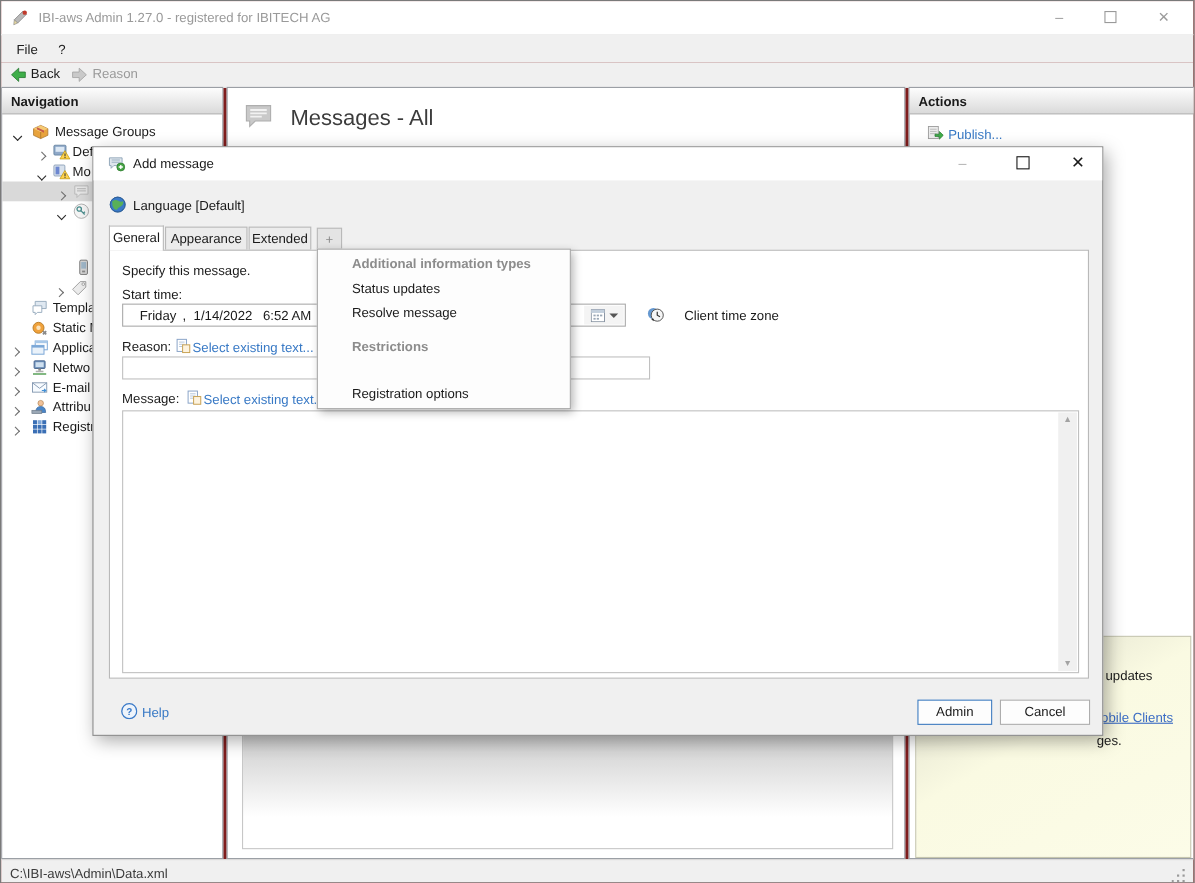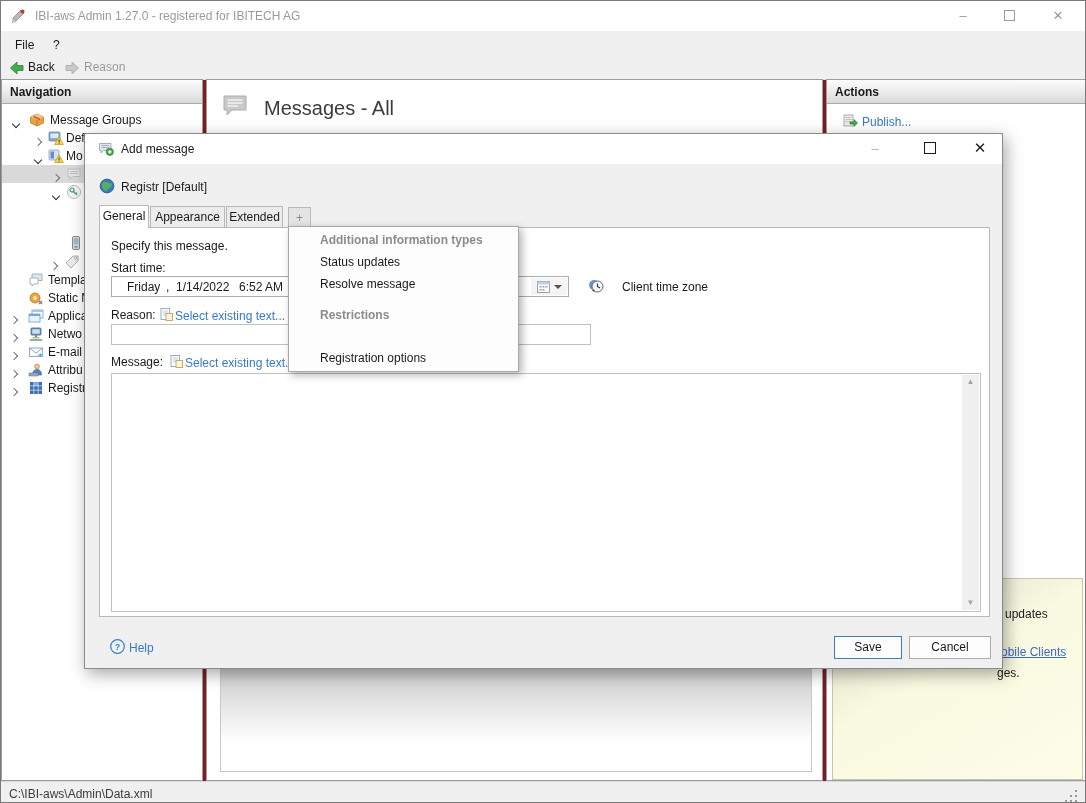--- a/index.html
+++ b/index.html
@@ -359,21 +359,21 @@
         </div>
     </div>
 
     <span class="abs icon16" style="left:14px;top:44px">
       <svg width="16" height="16" viewBox="0 0 16 16">
           <circle cx="8" cy="8" r="6.8" fill="#3a7ac8" stroke="#2b5c96" stroke-width="0.7"></circle>
           <path d="M3 5 Q6 3 8.5 4.5 Q11 6 13 5 Q13.5 8 11 9.5 Q8 11 7 13 Q4 12 3.2 9 Z" fill="#58b058"></path>
           <circle cx="8" cy="8" r="6.8" fill="none" stroke="#2b5c96" stroke-width="0.7"></circle>
         </svg>
     </span>
-    <span class="abs" style="left:36px;top:46px">Registr [Default]</span>
+    <span class="abs" style="left:36px;top:46px">Language [Default]</span>
 
     <div class="abs tab active" style="left:14px;width:50px"><span>General</span></div>
     <div class="abs tab" style="left:65px;width:75px"><span>Appearance</span></div>
     <div class="abs tab" style="left:141px;width:57px"><span>Extended</span></div>
     <div class="abs tab" style="left:203px;width:23px;background:#e4e4e4;color:#8a8a8a;top:73px;height:20px"><span>+</span></div>
 
     <div class="abs tab-page">
       <span class="abs" style="left:11px;top:11px">Specify this message.</span>
       <span class="abs" style="left:11px;top:33px">Start time:</span>
 
@@ -442,21 +442,21 @@
       </div>
     </div>
 
     <span class="abs" style="left:25px;top:505px;width:15px;height:15px">
       <svg width="15" height="15" viewBox="0 0 15 15">
           <circle cx="7.5" cy="7.5" r="6.8" fill="#eef4fb" stroke="#3a7ac8" stroke-width="1.2"></circle>
           <text x="7.5" y="11" text-anchor="middle" font-size="9" font-family="Liberation Sans, sans-serif" fill="#3a7ac8" font-weight="bold">?</text>
         </svg>
     </span>
     <span class="abs link" style="left:44px;top:507px">Help</span>
-    <div class="abs btn default" style="left:749px;top:502px;width:68px"><span>Save</span></div>
+    <div class="abs btn default" style="left:749px;top:502px;width:68px"><span>Admin</span></div>
     <div class="abs btn" style="left:824px;top:502px;width:82px"><span>Cancel</span></div>
   </div>
 
   <div class="abs popup">
     <span class="abs mi mi-hdr" style="top:6px">Additional information types</span>
     <span class="abs mi" style="top:28px">Status updates</span>
     <span class="abs mi" style="top:50px">Resolve message</span>
     <span class="abs mi mi-hdr" style="top:81px">Restrictions</span>
     <span class="abs mi" style="top:124px">Registration options</span>
   </div>

